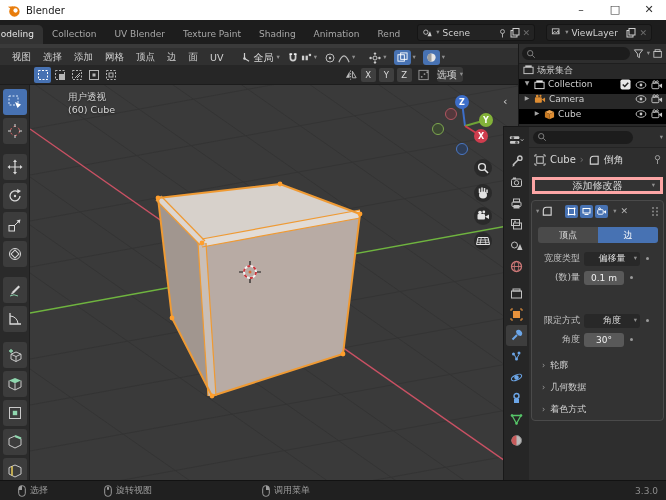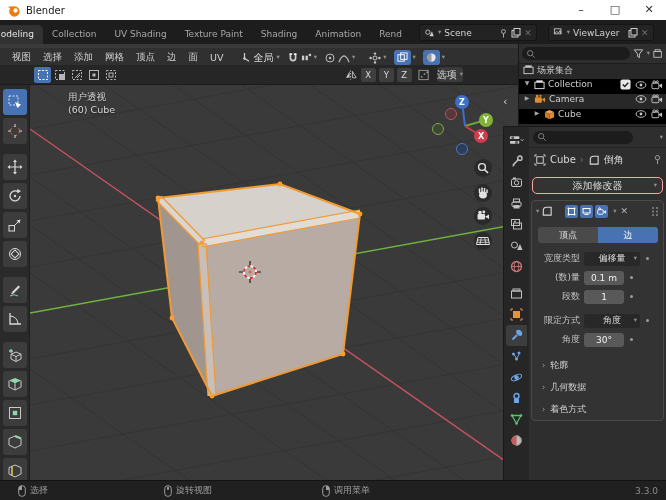--- a/index.html
+++ b/index.html
@@ -58,21 +58,21 @@
 .tri{font-size:6px;color:#a5a5a5;width:8px;text-align:center}
 .oic{margin-left:auto;display:flex;align-items:center;gap:4px;padding-right:3px}
 
 .props{position:absolute;left:503px;top:82px;width:163px;height:354px;background:#2e2e2e;border-left:1px solid #191919;border-top:1px solid #191919;overflow:hidden}
 .tabstrip{position:absolute;left:0;top:0;width:25px;height:354px;background:#262626;display:flex;flex-direction:column;align-items:center;padding-top:3px}
 .ptab{width:21px;height:21px;display:flex;align-items:center;justify-content:center;border-radius:3px 0 0 3px;flex:none}
 .ptab.active{background:#3d3d3d}
 .pcontent{position:absolute;left:25px;top:0;width:138px;height:354px}
 .phead{height:21px;display:flex;align-items:center;gap:4px;padding:0 4px;border-bottom:1px solid #242424}
 .crumb{height:23px;display:flex;align-items:center;gap:4px;padding:0 5px;color:#d8d8d8}
-.addmod{position:absolute;left:3px;top:50px;width:131px;height:17px;background:#333333;border:1px solid #fca5a5;border-radius:5px;
+.addmod{position:absolute;left:3px;top:50px;width:131px;height:17px;background:#333333;border:3px solid #fca5a5;border-radius:0;
   display:flex;align-items:center;justify-content:center;gap:4px;color:#dadada}
 .addmod .chev{position:absolute;right:5px}
 .modbox{position:absolute;left:2px;top:73px;width:133px;height:221px;background:#333333;border:1px solid #4a4a4a;border-radius:4px}
 .mhead{height:20px;display:flex;align-items:center;gap:2px;padding:0 4px}
 .mtgl{width:13px;height:13px;background:#4772b3;border-radius:2px;display:flex;align-items:center;justify-content:center}
 .seg{position:absolute;left:6px;top:26px;width:120px;height:16px;display:flex;border-radius:3px;overflow:hidden}
 .seg div{flex:1;display:flex;align-items:center;justify-content:center;background:#4a4a4a;color:#e2e2e2;font-size:9px}
 .seg .on{background:#4772b3;color:#fff}
 .prow{position:absolute;height:15px;display:flex;align-items:center;width:127px;left:2px}
 .plabel{width:50px;text-align:right;color:#c3c3c3;font-size:9px;padding-right:4px;white-space:nowrap}
@@ -107,21 +107,21 @@
       <span>–</span>
       <span>□</span>
       <span>✕</span>
     </div>
   </div>
 
   <div class="topbar">
     <div class="tabs">
       <span class="tab active cut">Modeling</span>
       <span class="tab">Collection</span>
-      <span class="tab">UV Shading</span>
+      <span class="tab">UV Blender</span>
       <span class="tab">Texture Paint</span>
       <span class="tab">Shading</span>
       <span class="tab">Animation</span>
       <span class="tab">Rend</span>
     </div>
     <div class="idblock">
       <span>
           <svg width="11" height="10" viewBox="0 0 12 12">
             <circle cx="4" cy="5" r="2.6" fill="none" stroke="#cfcfcf"></circle>
             <path d="M6,10 L9,4 L11,10 Z" fill="#cfcfcf"></path>
@@ -771,27 +771,20 @@
               </span>
             <span class="adot"></span>
           </div>
           <div class="prow" style="top:69px">
             <span class="plabel">(数)量</span>
             <span class="pfield">
                 <span>0.1 m</span>
               </span>
             <span class="adot"></span>
           </div>
-          <div class="prow" style="top:88px">
-            <span class="plabel">段数</span>
-            <span class="pfield">
-                <span>1</span>
-              </span>
-            <span class="adot"></span>
-          </div>
           <div class="prow" style="top:112px">
             <span class="plabel">限定方式</span>
             <span class="pdrop">
                 <span>角度</span>
                 <span class="chev">▾</span>
               </span>
             <span class="adot"></span>
           </div>
           <div class="prow" style="top:131px">
             <span class="plabel">角度</span>
@@ -818,21 +811,21 @@
   </div>
 
   <div class="statusbar">
     <span class="sitem" style="margin-left:18px">
       <svg width="8" height="12" viewBox="0 0 8 12">
           <rect x="0.7" y="0.7" width="6.6" height="10.6" rx="3" fill="none" stroke="#9d9d9d"></rect>
           <path d="M0.7,4 a3,3 0 0 1 3.3,-3.3 V5 H0.7 Z" fill="#9d9d9d"></path>
         </svg>
       <span>选择</span>
     </span>
-    <span class="sitem" style="margin-left:116px">
+    <span class="sitem" style="margin-left:56px">
       <svg width="8" height="12" viewBox="0 0 8 12">
           <rect x="0.7" y="0.7" width="6.6" height="10.6" rx="3" fill="none" stroke="#9d9d9d"></rect>
           <rect x="3" y="1.5" width="2" height="3.5" rx="1" fill="#9d9d9d"></rect>
         </svg>
       <span>旋转视图</span>
     </span>
     <span class="sitem" style="margin-left:110px">
       <svg width="8" height="12" viewBox="0 0 8 12">
           <rect x="0.7" y="0.7" width="6.6" height="10.6" rx="3" fill="none" stroke="#9d9d9d"></rect>
           <path d="M7.3,4 a3,3 0 0 0 -3.3,-3.3 V5 H7.3 Z" fill="#9d9d9d"></path>

